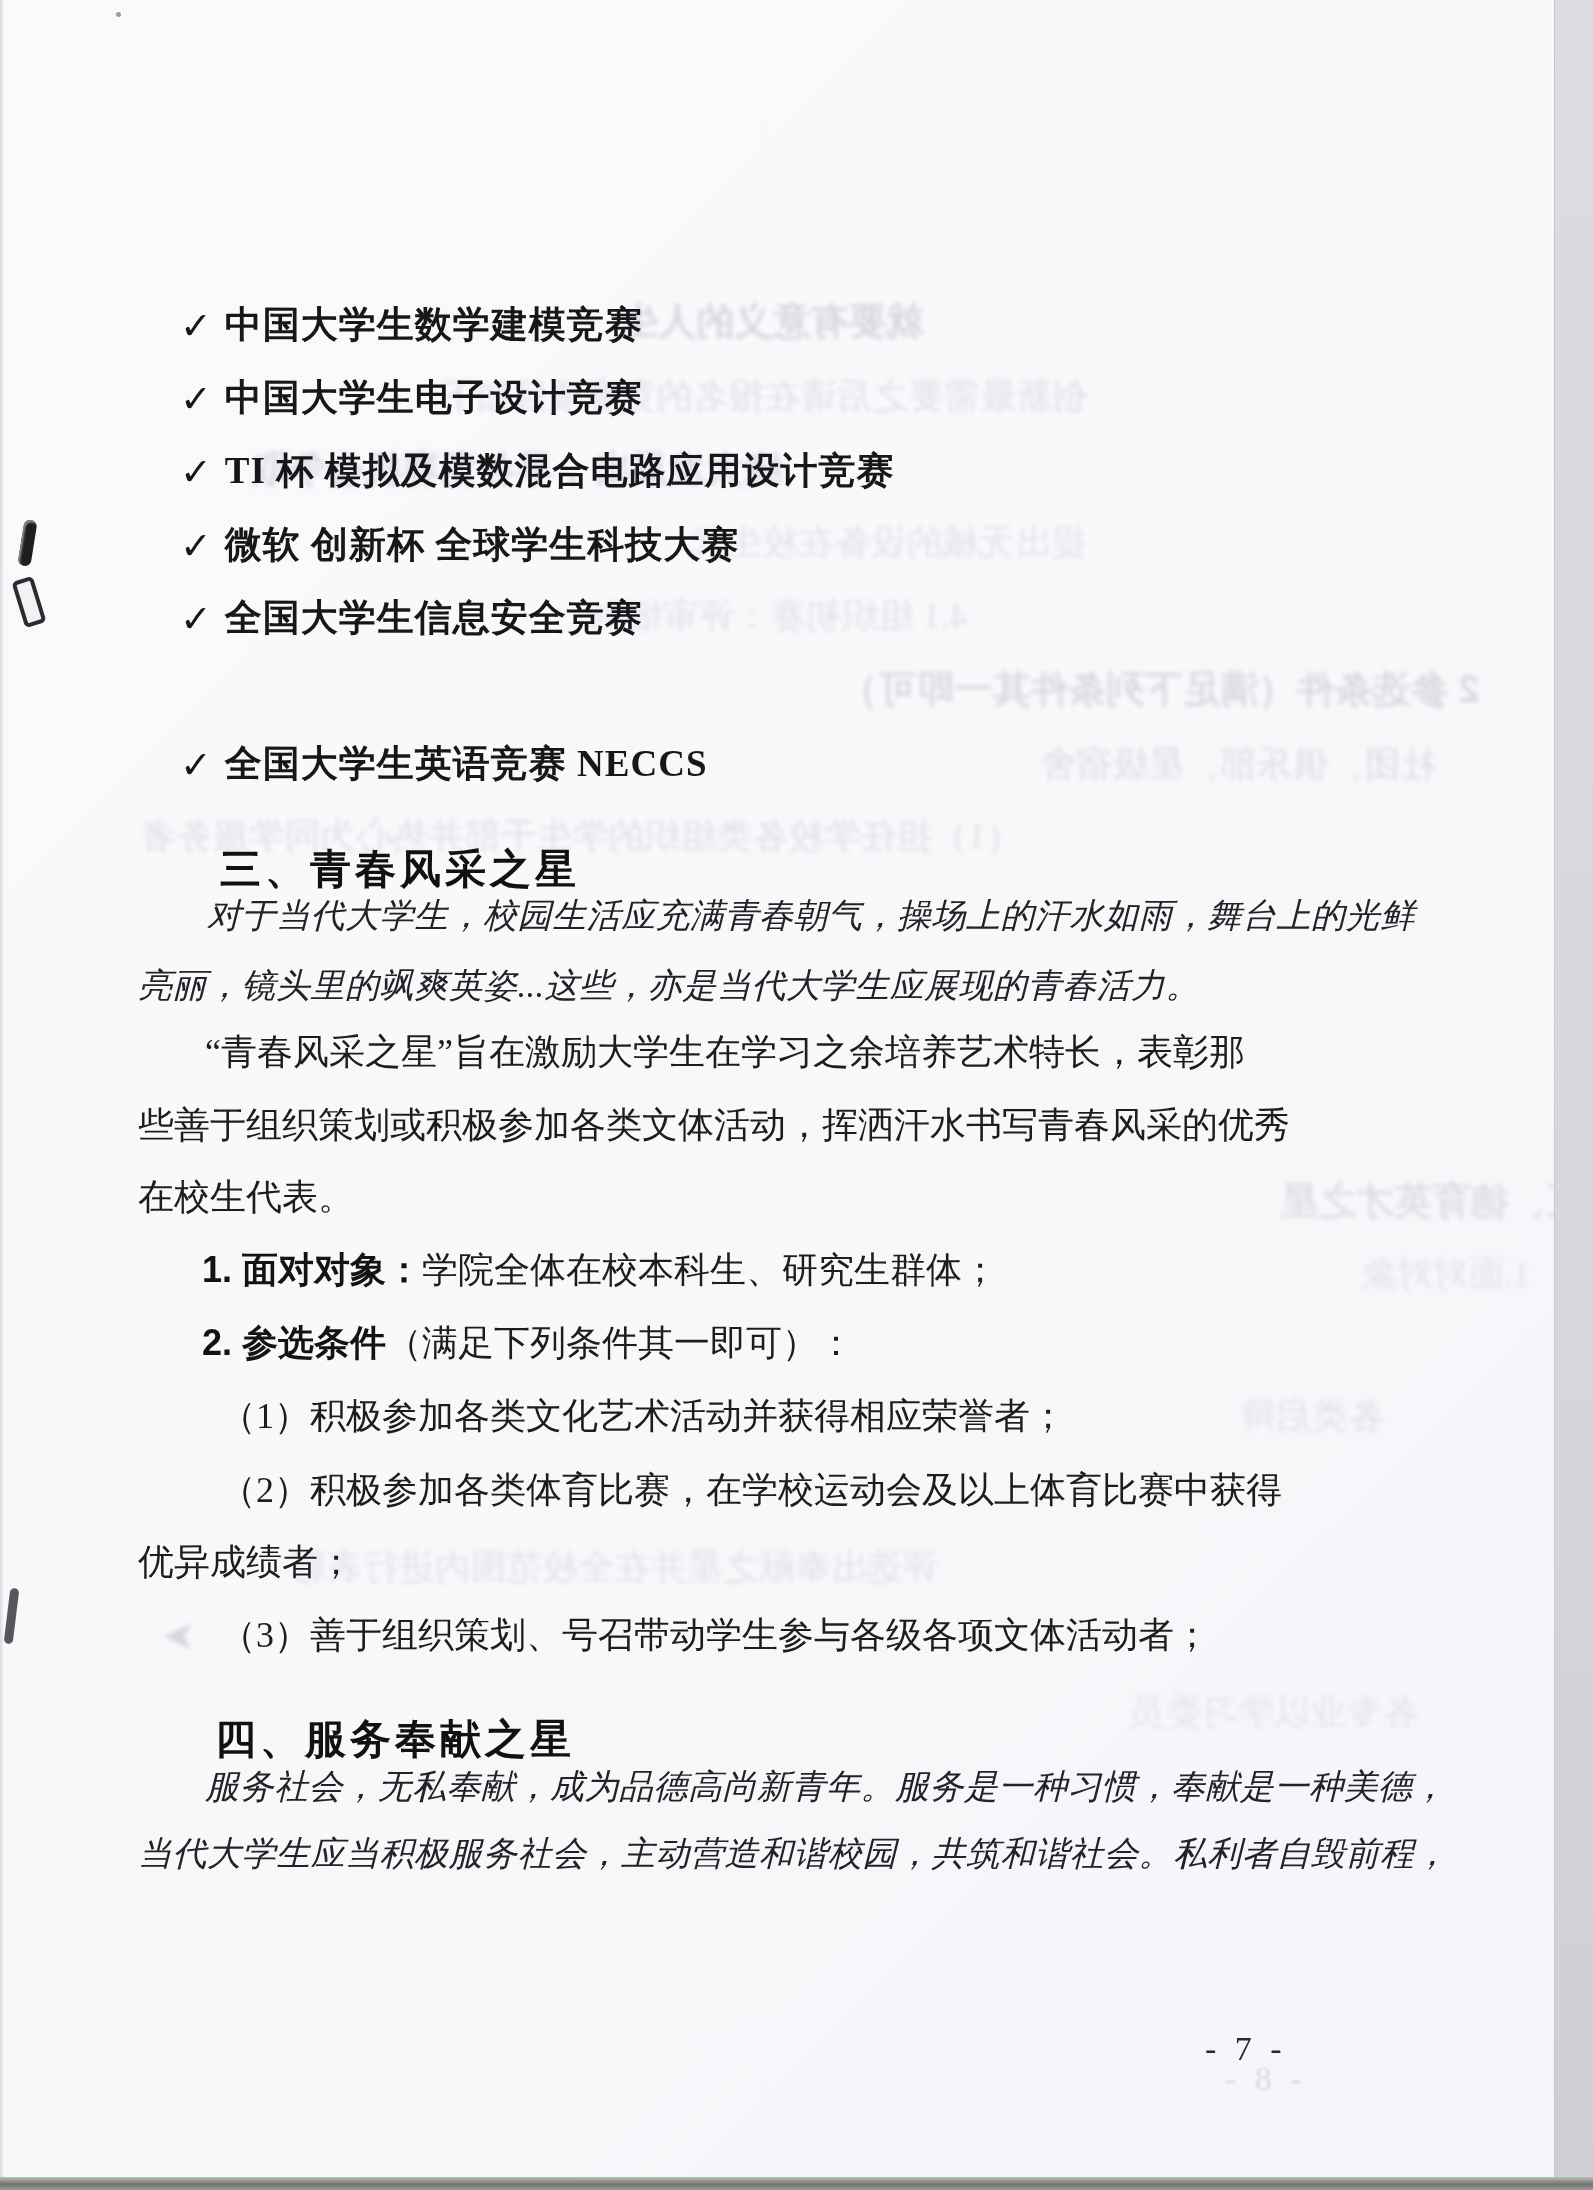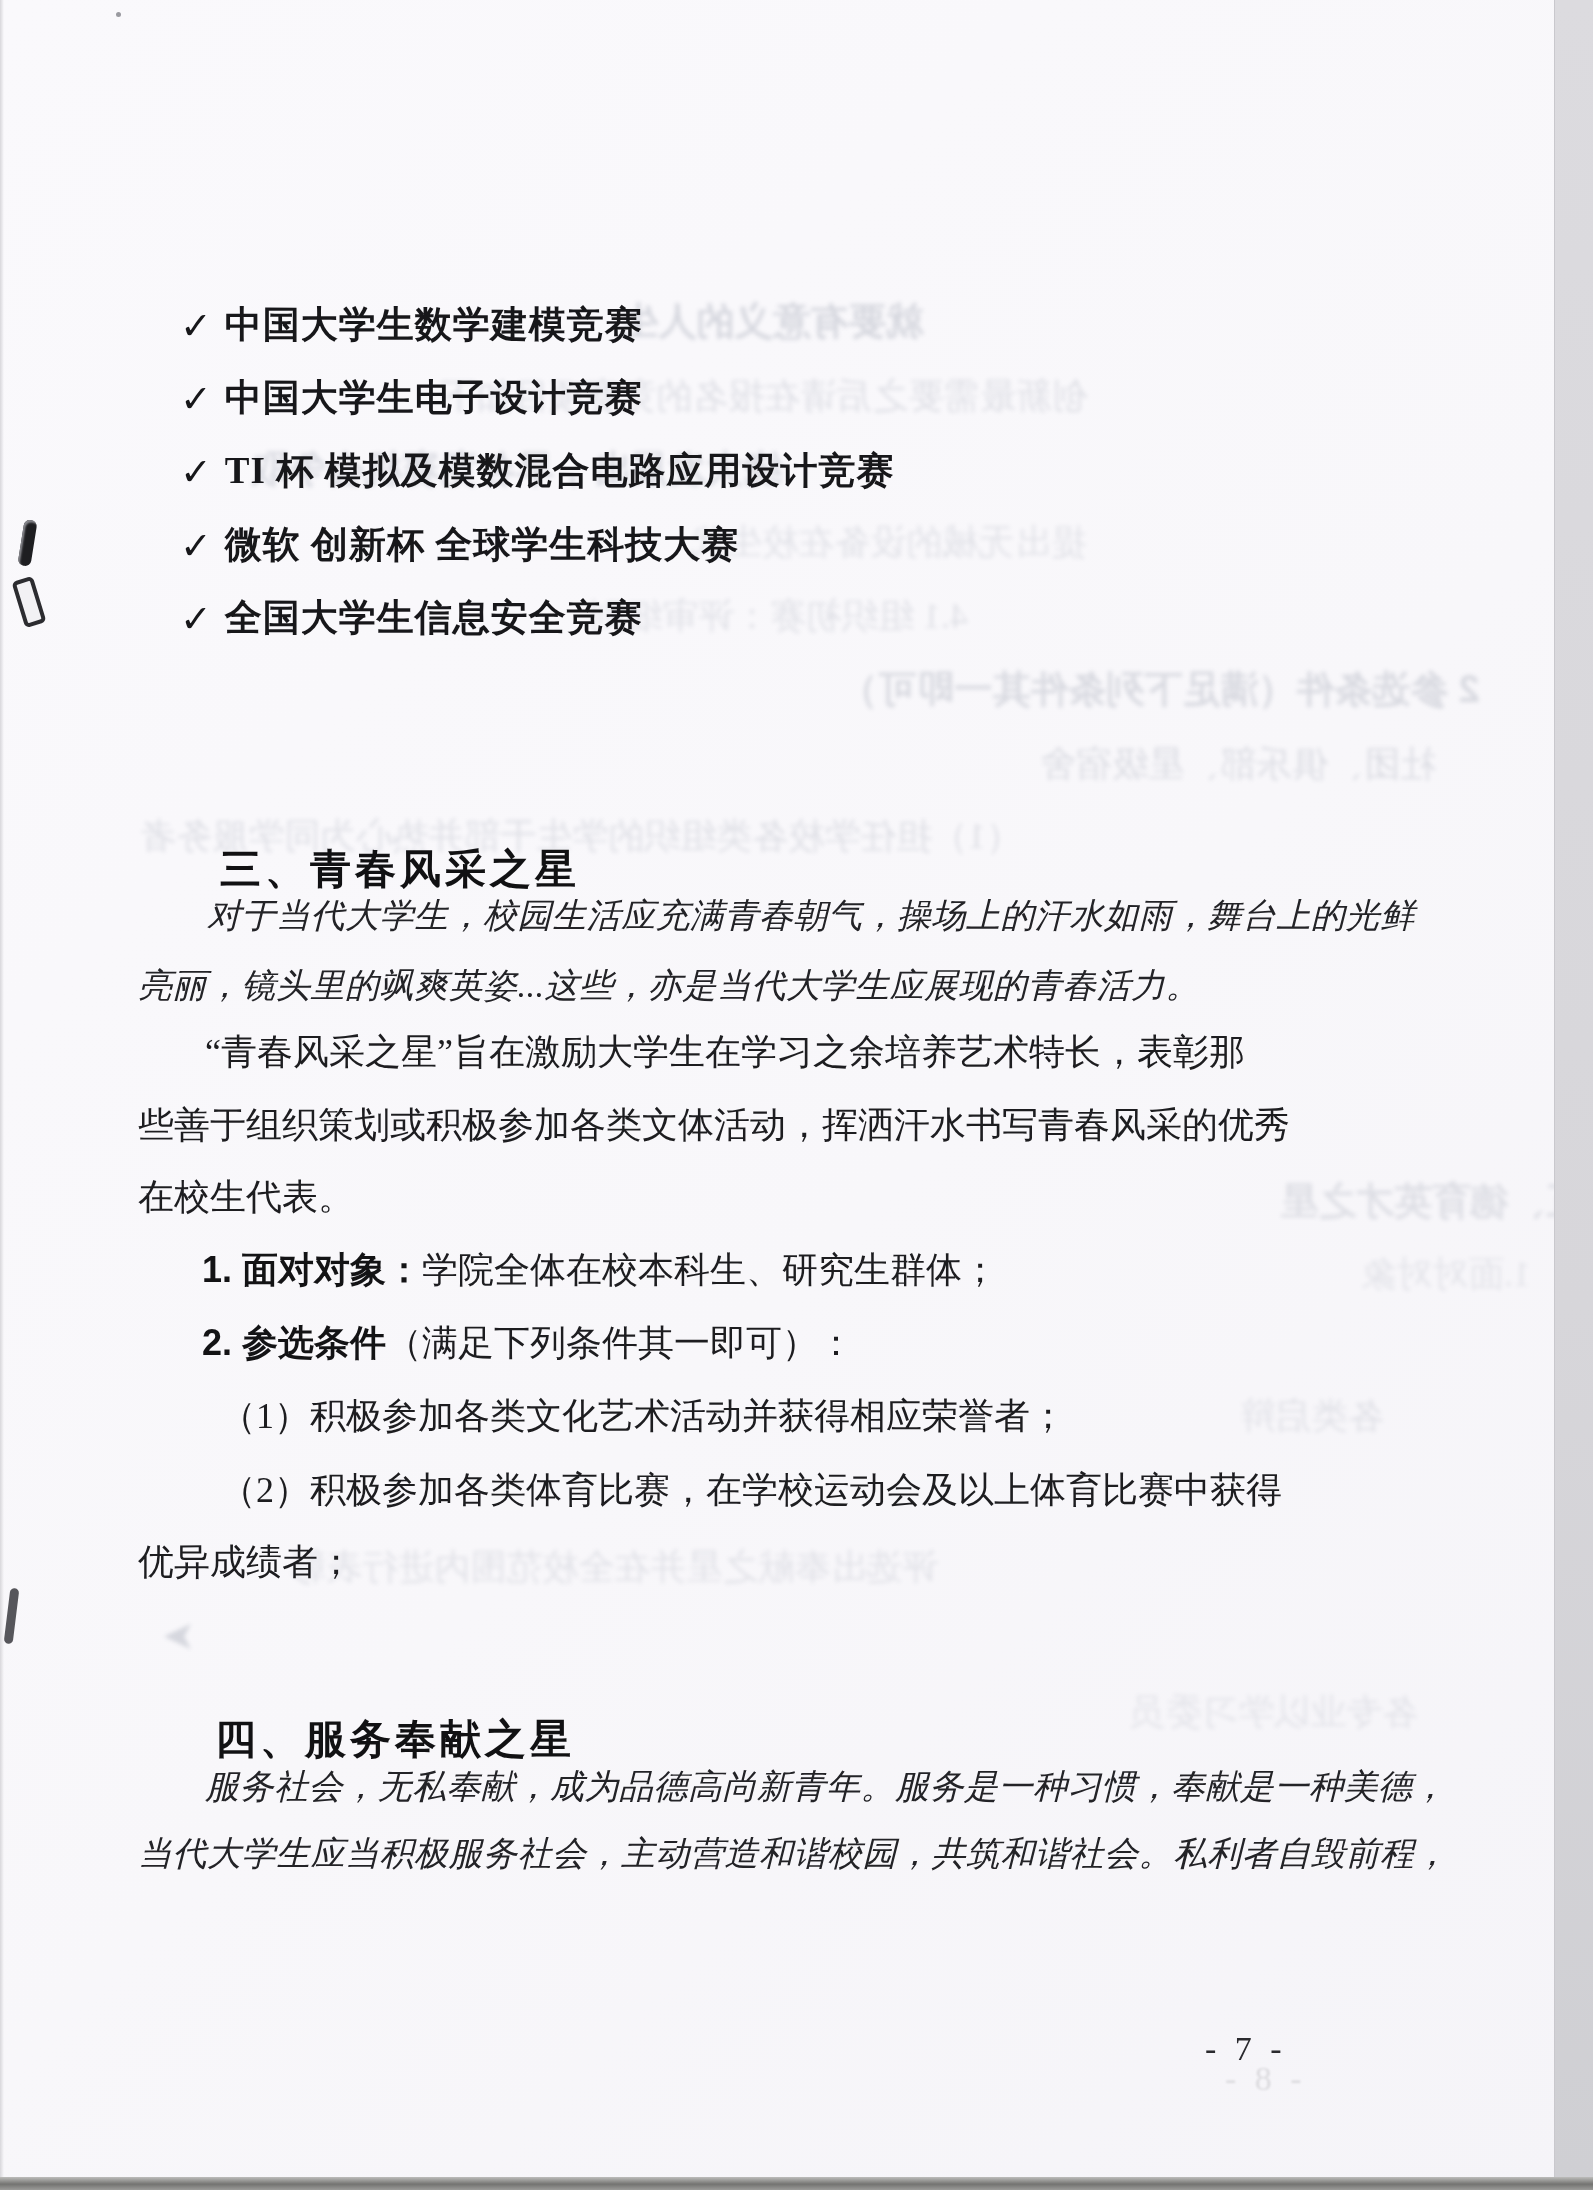--- a/index.html
+++ b/index.html
@@ -62,40 +62,44 @@
   </div>
   <div class="line chkrow" style="left:180px;top:446px;">
     <span class="chk">✓</span><span>TI 杯 模拟及模数混合电路应用设计竞赛</span>
   </div>
   <div class="line chkrow" style="left:180px;top:593px;">
     <span class="chk">✓</span><span>全国大学生信息安全竞赛</span>
   </div>
   <div class="line chkrow" style="left:180px;top:520px;">
     <span class="chk">✓</span><span>微软 创新杯 全球学生科技大赛</span>
   </div>
+  <div class="line chkrow" style="left:180px;top:739px;">
+    <span class="chk">✓</span><span>全国大学生英语竞赛 NECCS</span>
+  </div>
 
   <div class="line hdg" style="left:220px;top:806px;">三、青春风采之星</div>
 
   <div class="line ital" style="left:207px;top:893px;">对于当代大学生，校园生活应充满青春朝气，操场上的汗水如雨，舞台上的光鲜</div>
   <div class="line ital" style="left:138px;top:963px;">亮丽，镜头里的飒爽英姿...这些，亦是当代大学生应展现的青春活力。</div>
 
   <div class="line song" style="left:205px;top:1028px;">“青春风采之星”旨在激励大学生在学习之余培养艺术特长，表彰那</div>
   <div class="line song" style="left:138px;top:1101px;">些善于组织策划或积极参加各类文体活动，挥洒汗水书写青春风采的优秀</div>
   <div class="line song" style="left:138px;top:1173px;">在校生代表。</div>
 
   <div class="line song" style="left:202px;top:1246px;">
     <span class="blbl">1. 面对对象：</span><span>学院全体在校本科生、研究生群体；</span>
   </div>
   <div class="line song" style="left:202px;top:1319px;">
     <span class="blbl">2. 参选条件</span><span>（满足下列条件其一即可）：</span>
   </div>
 
   <div class="line song" style="left:220px;top:1392px;">（1）积极参加各类文化艺术活动并获得相应荣誉者；</div>
   <div class="line song" style="left:220px;top:1466px;">（2）积极参加各类体育比赛，在学校运动会及以上体育比赛中获得</div>
   <div class="line song" style="left:138px;top:1538px;">优异成绩者；</div>
+  <div class="line song" style="left:220px;top:1611px;">（3）善于组织策划、号召带动学生参与各级各项文体活动者；</div>
 
   <div class="line hdg" style="left:215px;top:1676px;">四、服务奉献之星</div>
   <div class="line ital" style="left:205px;top:1764px;">服务社会，无私奉献，成为品德高尚新青年。服务是一种习惯，奉献是一种美德，</div>
   <div class="line ital" style="left:138px;top:1831px;">当代大学生应当积极服务社会，主动营造和谐校园，共筑和谐社会。私利者自毁前程，</div>
 
   <div class="line pgnum" style="left:1205px;top:2030px;">- 7 -</div>
   <div class="line pgnum" style="left:1225px;top:2060px;opacity:.13;filter:blur(1px);">- 8 -</div>
 
   <div class="staple-a"></div>
   <div class="staple-b"></div>

